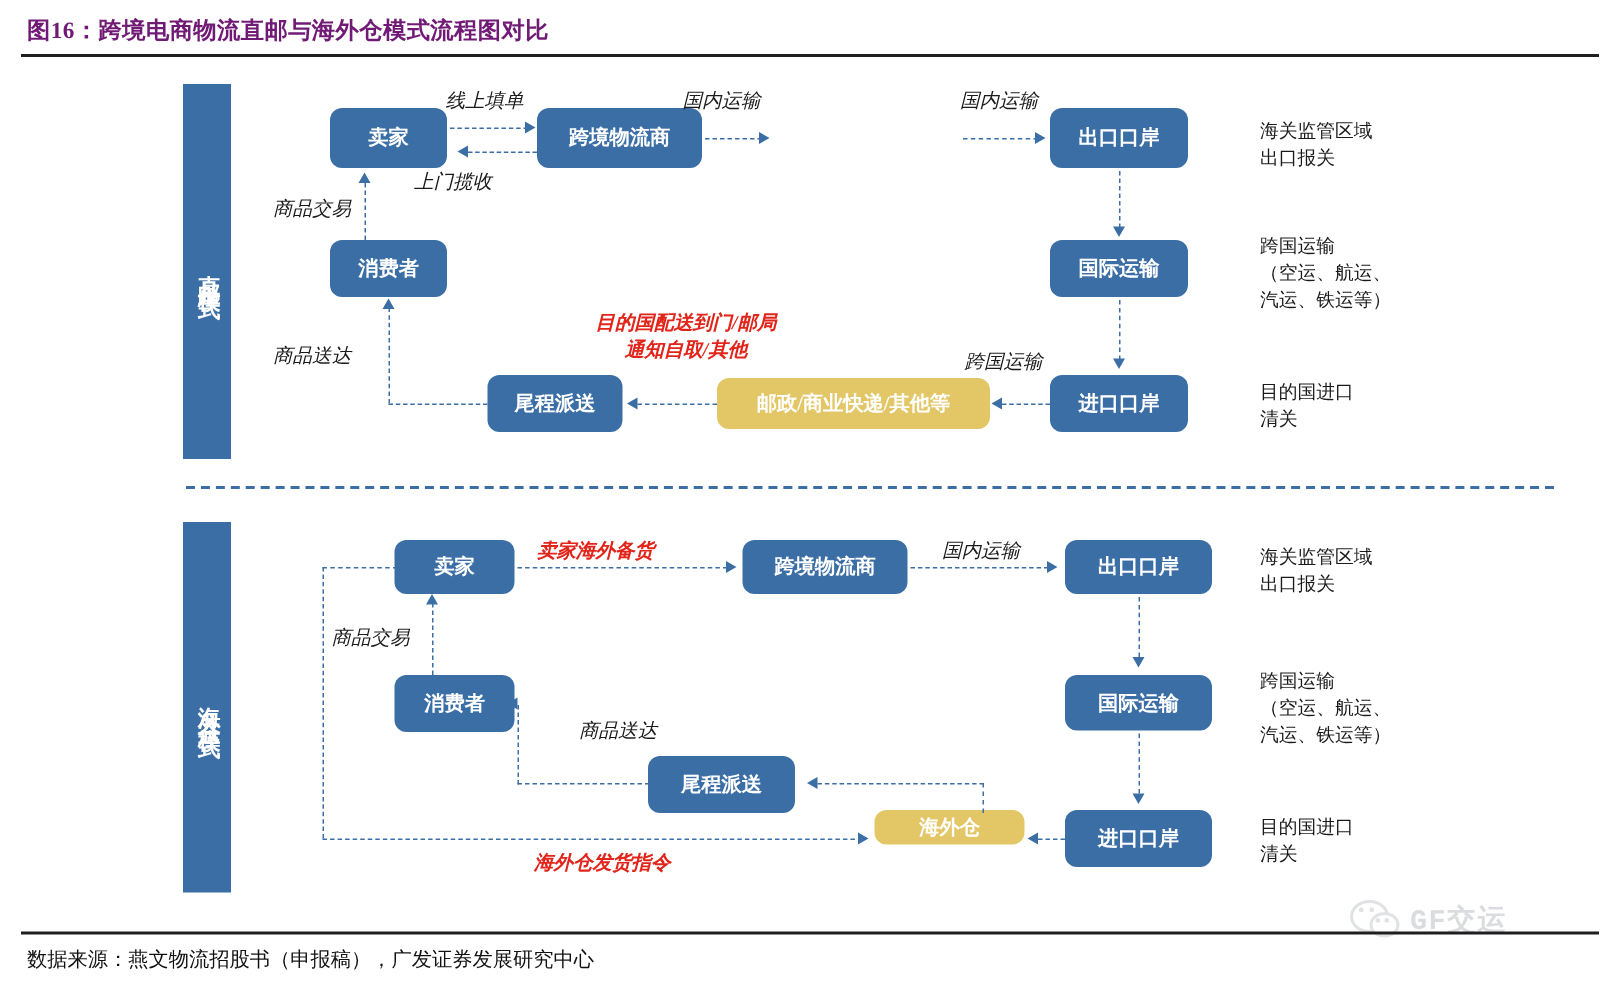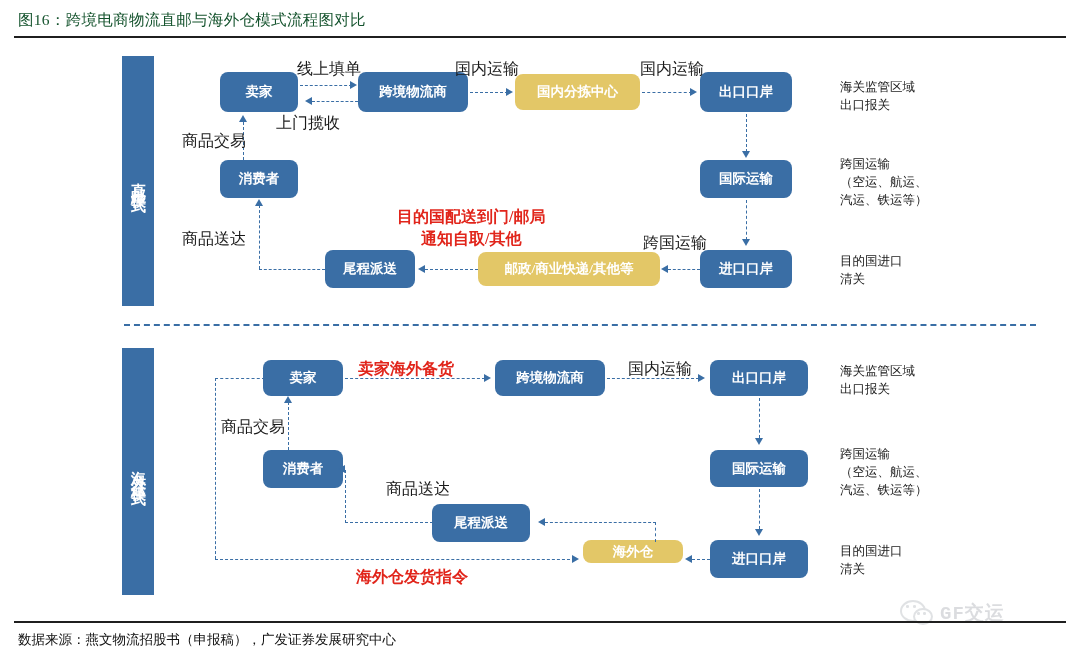--- a/index.html
+++ b/index.html
@@ -1,20 +1,20 @@
 <!DOCTYPE html>
 <html><head>
 <meta charset="utf-8">
 <style>
   html,body{margin:0;padding:0;background:#fff;}
   body{width:1080px;height:663px;position:relative;font-family:"Liberation Serif","DejaVu Serif",serif;overflow:hidden;}
   #stage{position:relative;width:1080px;height:663px;}
 
   
-  .title{position:absolute;left:18px;top:10px;font-size:15.5px;font-weight:normal;color:#14532d;letter-spacing:.3px;white-space:nowrap;}
+  .title{position:absolute;left:18px;top:10px;font-size:15.5px;font-weight:bold;color:#701a75;letter-spacing:.3px;white-space:nowrap;}
   .rule-top{position:absolute;left:14px;top:36px;width:1052px;height:2px;background:#1f1f1f;}
   .rule-bottom{position:absolute;left:14px;top:621px;width:1052px;height:1.6px;background:#1f1f1f;}
   .source{position:absolute;left:18px;top:631px;font-size:13.5px;color:#111;white-space:nowrap;}
 
   
   .wm{position:absolute;left:900px;top:600px;display:flex;align-items:center;gap:6px;opacity:.30;}
   .wm-text{font-size:19px;color:#8a8f98;font-weight:bold;letter-spacing:1px;font-family:Liberation Mono, monospace;}
   .wm-icon{position:relative;width:34px;height:26px;}
   .bub{position:absolute;border:2px solid #9aa0a8;border-radius:50%;background:transparent;}
   .bub.big{width:22px;height:18px;left:0;top:0;}
@@ -23,21 +23,21 @@
 
   
   .band{position:absolute;background:#3a6ea5;color:#fff;display:flex;align-items:center;justify-content:center;}
   .band span{writing-mode:vertical-rl;text-orientation:upright;font-size:15px;font-weight:bold;letter-spacing:5px;line-height:1;}
 
   .node{position:absolute;border-radius:8px;display:flex;align-items:center;justify-content:center;
         font-size:13.5px;font-weight:bold;color:#fff;text-align:left;line-height:1.15;box-sizing:border-box;}
   .node.blue{background:#3a6ea5;}
   .node.yellow{background:#e3c767;}
 
-  .lbl{position:absolute;font-size:16px;color:#1a1a1a;white-space:nowrap;line-height:1.35;}
+  .lbl{position:absolute;font-size:13px;color:#1a1a1a;white-space:nowrap;line-height:1.35;font-style:italic;}
   .lbl.red{color:#e1251b;font-weight:bold;text-align:center;}
   .side{position:absolute;font-size:12.5px;color:#1a1a1a;line-height:1.45;white-space:pre;}
 
   
   .h{position:absolute;height:0;border-top:1.6px dashed #3a6ea5;}
   .v{position:absolute;width:0;border-left:1.6px dashed #3a6ea5;}
   .divider{position:absolute;left:124px;top:324px;width:912px;height:0;border-top:2px dashed #3a6ea5;}
 
   
   .ar{position:absolute;width:0;height:0;}
@@ -53,21 +53,20 @@
 
   <div class="title">图16：跨境电商物流直邮与海外仓模式流程图对比</div>
   <div class="rule-top"></div>
 
   <div class="band" style="left:122px;top:56px;width:32px;height:250px;">
     <span>直邮模式</span>
   </div>
 
   <div class="node blue" style="left:220px;top:72px;width:78px;height:40px;">卖家</div>
   <div class="node blue" style="left:358px;top:72px;width:110px;height:40px;">跨境物流商</div>
-  <div class="node yellow" style="left:515px;top:74px;width:125px;height:36px;">国内分拣中心</div>
   <div class="node blue" style="left:700px;top:72px;width:92px;height:40px;">出口口岸</div>
   <div class="node blue" style="left:700px;top:160px;width:92px;height:38px;">国际运输</div>
   <div class="node blue" style="left:700px;top:250px;width:92px;height:38px;">进口口岸</div>
   <div class="node yellow" style="left:478px;top:252px;width:182px;height:34px;">邮政/商业快递/其他等</div>
   <div class="node blue" style="left:325px;top:250px;width:90px;height:38px;">尾程派送</div>
   <div class="node blue" style="left:220px;top:160px;width:78px;height:38px;">消费者</div>
 
   <div class="h" style="left:300px;top:85px;width:52px;"></div>
   <div class="ar r" style="left:350px;top:80.5px;"></div>
   <div class="h" style="left:312px;top:101px;width:46px;"></div>

